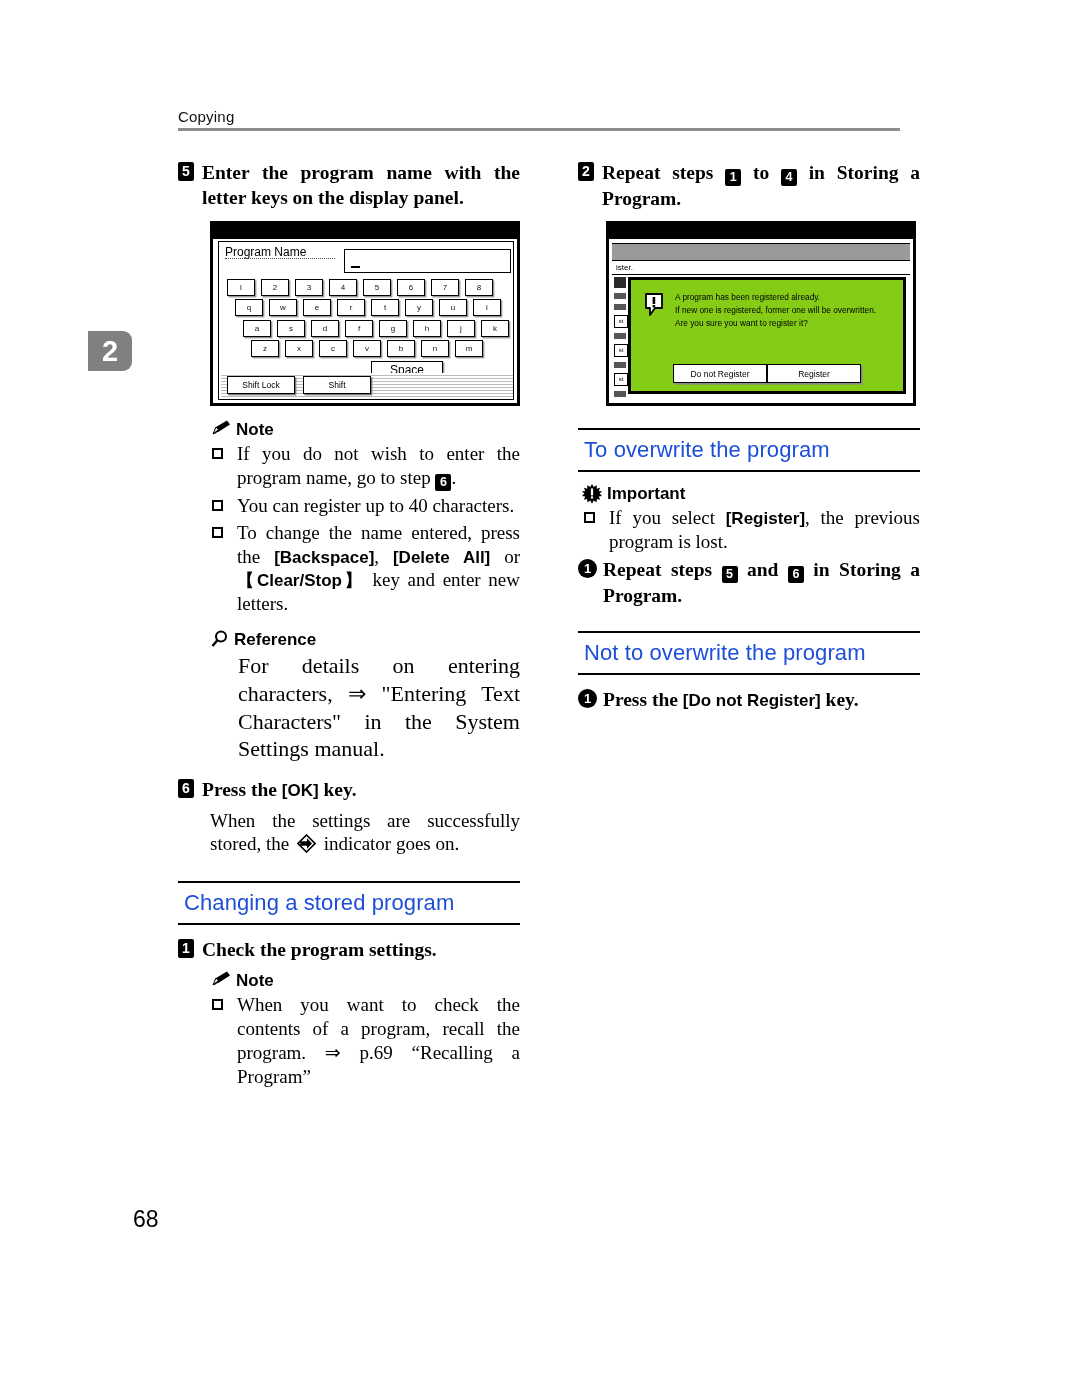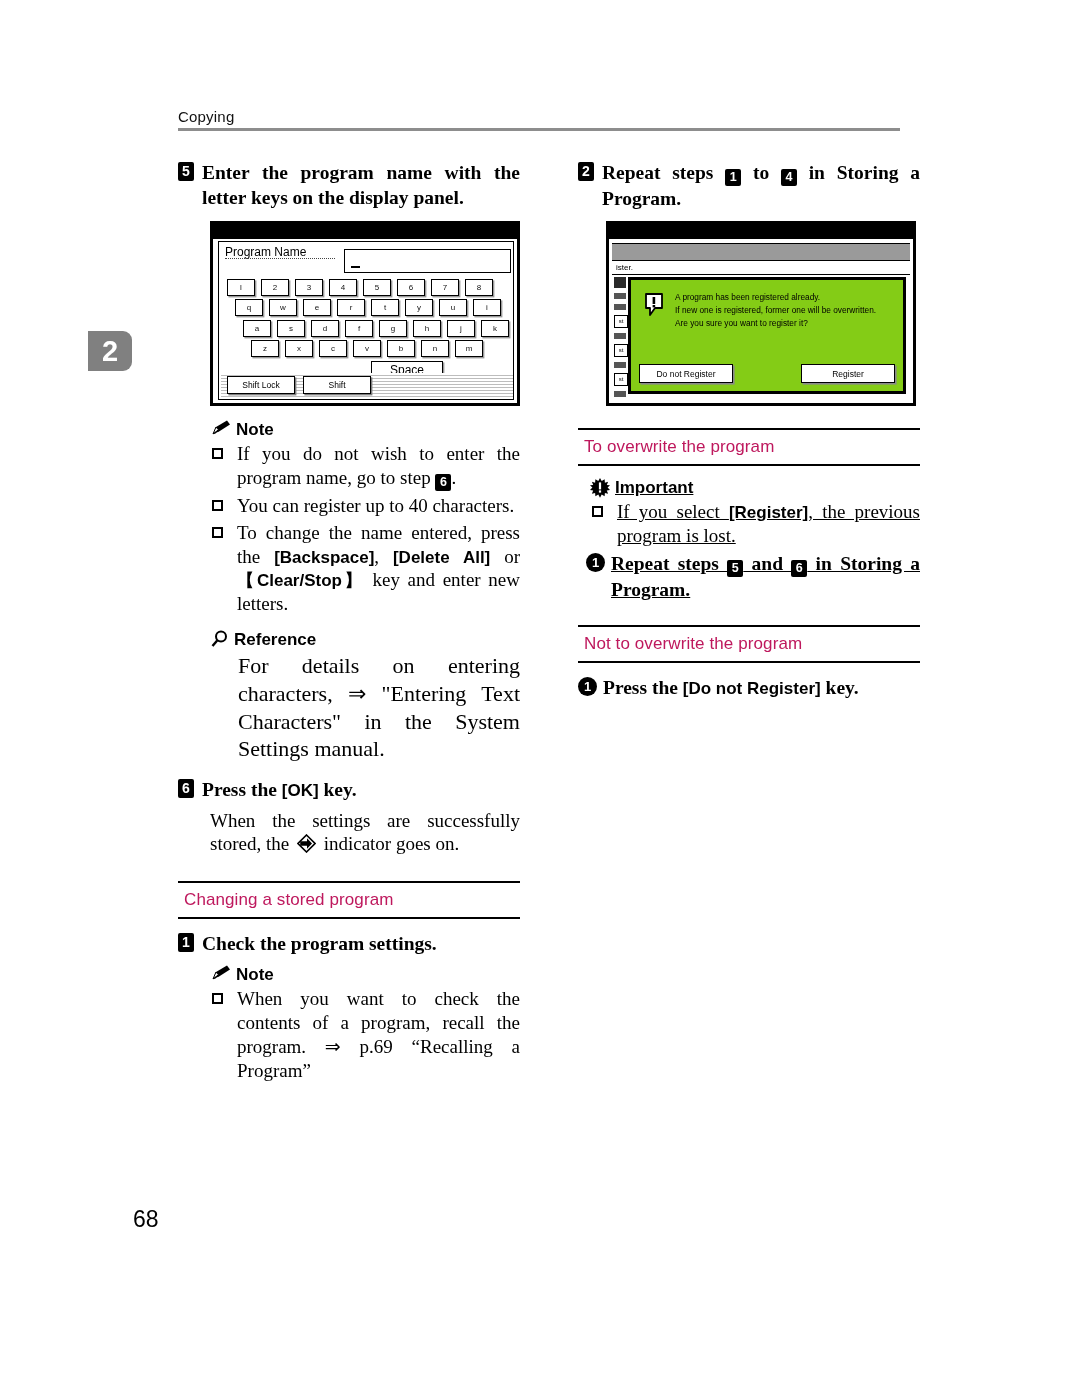--- a/index.html
+++ b/index.html
@@ -103,21 +103,21 @@
   .dlg-chip{width:12px;height:6px;background:#555;margin-bottom:5px;}
   .dlg-chip.tall{height:11px;background:#2a2a2a;}
   .dlg-chip.lbl{height:11px;background:#fff;border:1px solid #000;font-family:"Liberation Sans",sans-serif;font-size:6px;color:#000;text-align:center;line-height:10px;}
   .dlg-box{
     position:absolute;left:16px;top:36px;right:4px;bottom:6px;
     background:#84cc16;border:3px solid #000;box-sizing:border-box;
   }
   .dlg-warn{position:absolute;left:12px;top:12px;width:22px;height:26px;}
   .dlg-lines{position:absolute;left:44px;top:11px;right:8px;}
   .dlg-line{font-family:"Liberation Sans",sans-serif;font-size:8.3px;line-height:13px;color:#000;}
-  .dlg-btns{position:absolute;left:8px;right:8px;bottom:8px;display:flex;justify-content:space-between;}
+  .dlg-btns{position:absolute;left:8px;right:8px;bottom:8px;display:flex;justify-content:center;}
   .dlg-btn{
     width:92px;height:17px;border:1.3px solid #000;background:#fff;box-shadow:1.6px 1.6px 0 #8a8a8a;
     font-family:"Liberation Sans",sans-serif;font-size:8.5px;display:flex;align-items:center;justify-content:center;
   }
 
   
   .callout{margin:14px 0 0 32px;}
   .callout-head{
     display:flex;align-items:flex-start;font-family:"Liberation Sans",sans-serif;
     font-weight:bold;font-size:17px;margin-bottom:2px;
@@ -133,21 +133,21 @@
     border:2px solid #000;box-sizing:border-box;
   }
   .indentpara{margin-left:32px;font-size:19px;line-height:1.26;text-align:justify;}
   .refbody{margin-left:28px;font-size:22px;line-height:1.26;text-align:justify;}
   .bold-key{font-family:"Liberation Sans",sans-serif;font-weight:bold;font-size:17px;}
 
   
   .subsec{margin-top:22px;}
   .subsec-rule-top{border-top:2.6px solid #000;}
   .subsec-title{
-    font-family:"Liberation Sans",sans-serif;font-size:17px;color:#be185d;
+    font-family:"Liberation Sans",sans-serif;font-size:22px;color:#1d4ed8;
     padding:7px 0 7px 6px;letter-spacing:.1px;
   }
   .subsec-rule-bot{border-top:2.6px solid #000;margin-bottom:12px;}
 
   
   .pagenum{position:absolute;left:133px;top:1206px;font-family:"Liberation Sans",sans-serif;font-size:23px;color:#000;}
 
   .indicator-glyph{display:inline-block;vertical-align:-3px;margin:0 3px;}
 </style>
 </head>
@@ -358,21 +358,21 @@
           </div>
         </div>
       </div>
     </div>
 
     <div class="subsec">
       <div class="subsec-rule-top"></div>
       <div class="subsec-title">To overwrite the program</div>
       <div class="subsec-rule-bot"></div>
 
-      <div class="callout" style="margin-left:12px;margin-top:4px;text-decoration:underline;">
+      <div class="callout" style="margin-left:4px;margin-top:4px;">
         <div class="callout-head">
           <span class="ic">
             <svg width="20" height="20" viewBox="0 0 20 20">
               <polygon fill="#000" points="10,0 11.7,3 14.6,1.3 14.9,4.7 18.1,3.8 16.8,6.9 20,7.3 17.6,9.6 20,12 16.8,12.6 18.1,15.7 14.9,14.9 14.6,18.3 11.7,16.6 10,19.7 8.3,16.6 5.4,18.3 5.1,14.9 1.9,15.7 3.2,12.6 0,12 2.4,9.6 0,7.3 3.2,6.9 1.9,3.8 5.1,4.7 5.4,1.3 8.3,3"></polygon>
               <rect x="8.9" y="4.4" width="2.2" height="7" fill="#fff"></rect>
               <rect x="8.9" y="12.4" width="2.2" height="2.2" fill="#fff"></rect>
             </svg>
           </span>
           <span>Important</span>
         </div>

